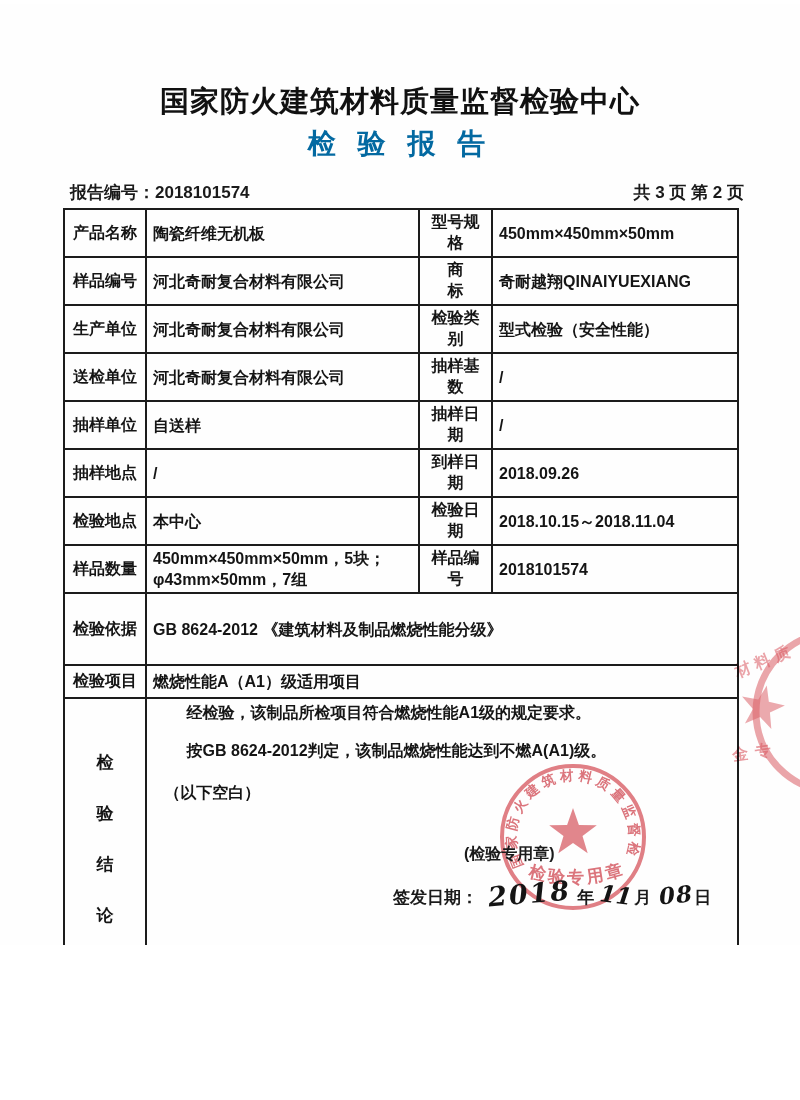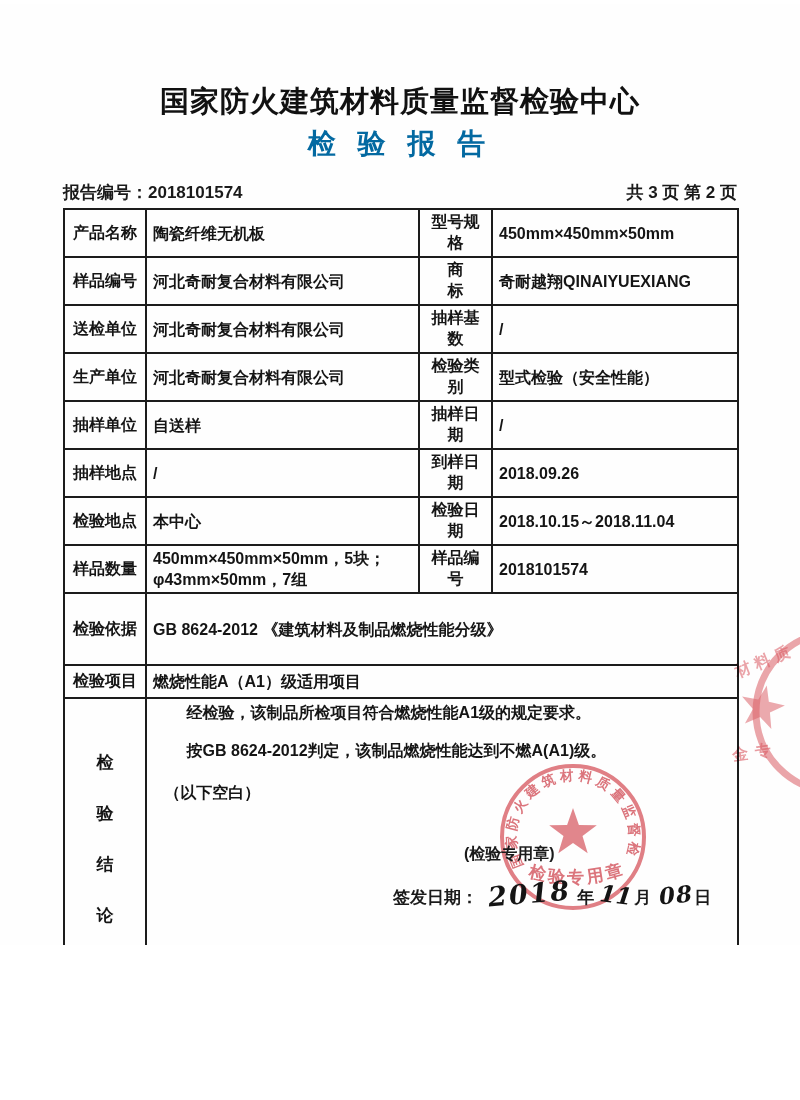--- a/index.html
+++ b/index.html
@@ -11,21 +11,21 @@
   }
   .org-title{
     position:absolute;left:0;top:78px;width:800px;text-align:center;
     font-size:29px;font-weight:900;letter-spacing:1px;margin:0;color:#111;
   }
   .doc-title{
     position:absolute;left:0;top:121px;width:800px;text-align:center;
     font-size:28px;font-weight:900;letter-spacing:7px;margin:0;color:#0369a1;
   }
   .meta-row{
-    position:absolute;left:63px;top:177px;width:674px;
+    position:absolute;left:70px;top:177px;width:674px;
     display:flex;justify-content:space-between;align-items:flex-end;
     font-size:17px;font-weight:600;
   }
   table.report{
     position:absolute;left:63px;top:204px;width:674px;
     border-collapse:collapse;table-layout:fixed;
   }
   table.report td{
     border:2px solid #1c1c1c;font-size:16px;font-weight:600;
     padding:2px 6px;overflow:hidden;color:#151515;
@@ -86,31 +86,31 @@
         <td class="val">陶瓷纤维无机板</td>
         <td class="lbl">型号规格</td>
         <td class="val">450mm×450mm×50mm</td>
       </tr>
       <tr style="height:41px">
         <td class="lbl">样品编号</td>
         <td class="val">河北奇耐复合材料有限公司</td>
         <td class="lbl">商　　标</td>
         <td class="val">奇耐越翔QINAIYUEXIANG</td>
       </tr>
+      <tr style="height:41px">
+        <td class="lbl">生产单位</td>
+        <td class="val">河北奇耐复合材料有限公司</td>
+        <td class="lbl">检验类别</td>
+        <td class="val">型式检验（安全性能）</td>
+      </tr>
       <tr style="height:39px">
         <td class="lbl">送检单位</td>
         <td class="val">河北奇耐复合材料有限公司</td>
         <td class="lbl">抽样基数</td>
         <td class="val">/</td>
-      </tr>
-      <tr style="height:41px">
-        <td class="lbl">生产单位</td>
-        <td class="val">河北奇耐复合材料有限公司</td>
-        <td class="lbl">检验类别</td>
-        <td class="val">型式检验（安全性能）</td>
       </tr>
       <tr style="height:40px">
         <td class="lbl">抽样单位</td>
         <td class="val">自送样</td>
         <td class="lbl">抽样日期</td>
         <td class="val">/</td>
       </tr>
       <tr style="height:39px">
         <td class="lbl">抽样地点</td>
         <td class="val">/</td>

